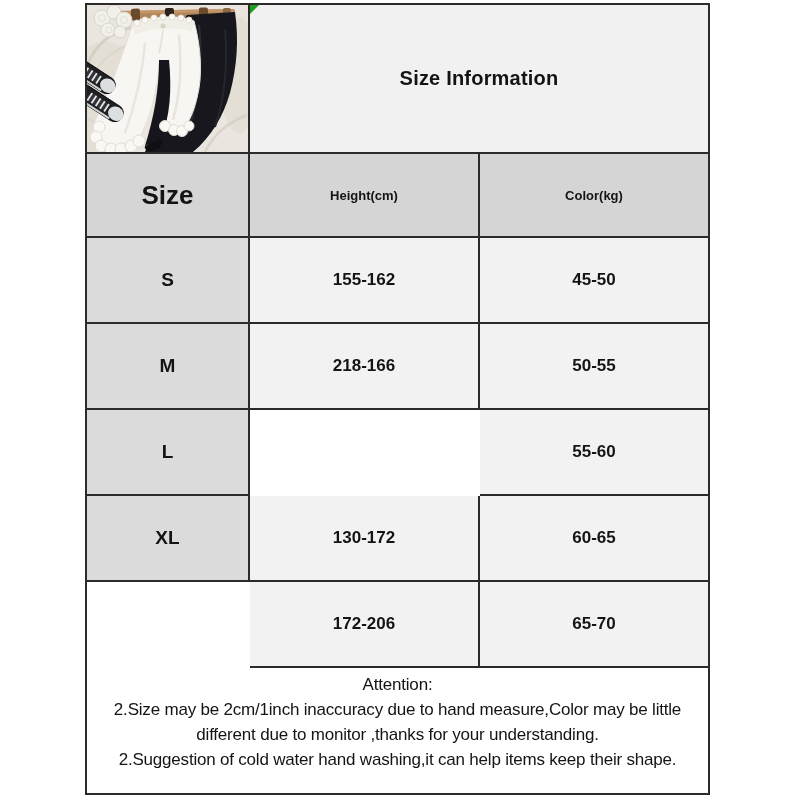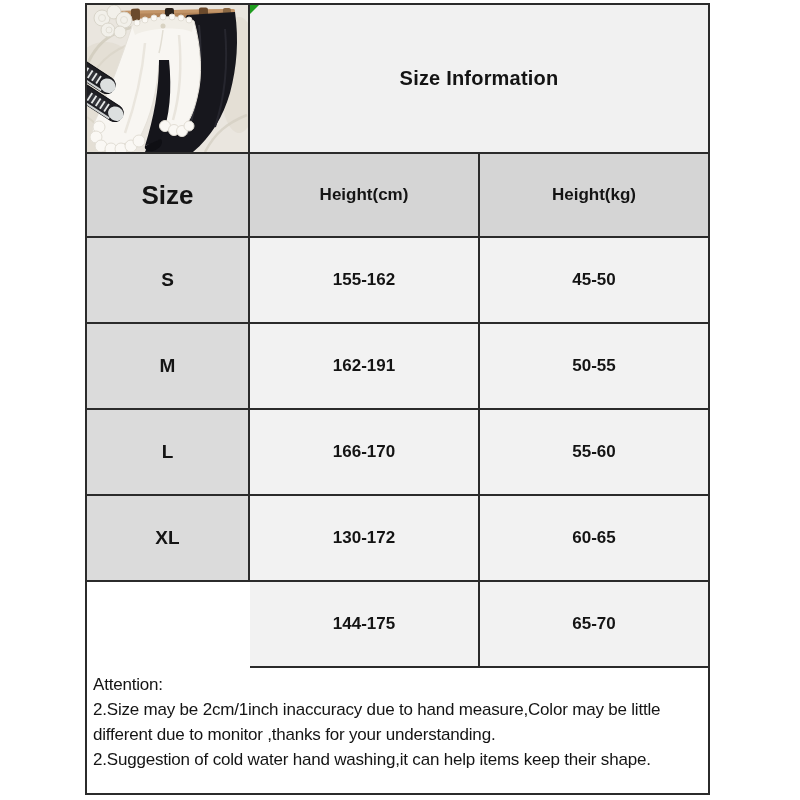--- a/index.html
+++ b/index.html
@@ -22,25 +22,25 @@
   .br{border-right:2px solid var(--border);}
   .bb{border-bottom:2px solid var(--border);}
   .photo-cell{grid-column:1;grid-row:1;background:#eae6df;overflow:hidden;}
   .photo-cell svg{display:block;width:100%;height:100%;}
   .title-cell{grid-column:2 / 4;grid-row:1;background:var(--title-cell-bg);position:relative;}
   .title-text{font-size:20px;font-weight:700;letter-spacing:.2px;}
   .corner-marker{position:absolute;top:0;left:0;width:0;height:0;
     border-top:9px solid var(--error-marker-green);border-right:9px solid transparent;}
   .th{background:var(--header-row-bg);font-weight:700;}
   .th-size{font-size:26px;}
-  .th-col{font-size:17px;}
+  .th-col{font-size:13px;}
   .size-cell{background:var(--size-column-bg);font-weight:700;font-size:19px;}
   .val-cell{background:var(--value-cell-bg);font-weight:700;font-size:17px;}
   .attention-cell{grid-column:1 / 4;grid-row:8;background:var(--attention-bg);
-    display:block;padding:4px 6px 0 6px;}
+    display:block;padding:4px 6px 0 6px;text-align:center;}
   .attention-line{font-size:17px;line-height:25px;white-space:nowrap;letter-spacing:-0.2px;}
 </style>
 </head>
 <body>
 
 <div class="canvas">
   <div class="sheet">
 
     <div class="photo-cell br bb">
       <svg viewBox="0 0 161 147" preserveAspectRatio="none" role="img">
@@ -137,39 +137,38 @@
       </svg>
     </div>
 
     <div class="cell title-cell bb">
       <span class="corner-marker"></span>
       <span class="title-text">Size Information</span>
     </div>
 
     <div class="cell th th-size br bb" style="grid-column:1;grid-row:2;">Size</div>
     <div class="cell th th-col br bb" style="grid-column:2;grid-row:2;">Height(cm)</div>
-    <div class="cell th th-col bb" style="grid-column:3;grid-row:2;">Height(kg)</div>
+    <div class="cell th th-col bb" style="grid-column:3;grid-row:2;">Color(kg)</div>
 
     <div class="cell size-cell br bb" style="grid-column:1;grid-row:3;">S</div>
     <div class="cell val-cell br bb" style="grid-column:2;grid-row:3;">155-162</div>
     <div class="cell val-cell bb" style="grid-column:3;grid-row:3;">45-50</div>
 
     <div class="cell size-cell br bb" style="grid-column:1;grid-row:4;">M</div>
-    <div class="cell val-cell br bb" style="grid-column:2;grid-row:4;">162-191</div>
+    <div class="cell val-cell br bb" style="grid-column:2;grid-row:4;">218-166</div>
     <div class="cell val-cell bb" style="grid-column:3;grid-row:4;">50-55</div>
 
     <div class="cell size-cell br bb" style="grid-column:1;grid-row:5;">L</div>
-    <div class="cell val-cell br bb" style="grid-column:2;grid-row:5;">166-170</div>
     <div class="cell val-cell bb" style="grid-column:3;grid-row:5;">55-60</div>
 
     <div class="cell size-cell br bb" style="grid-column:1;grid-row:6;">XL</div>
     <div class="cell val-cell br bb" style="grid-column:2;grid-row:6;">130-172</div>
     <div class="cell val-cell bb" style="grid-column:3;grid-row:6;">60-65</div>
 
-    <div class="cell val-cell br bb" style="grid-column:2;grid-row:7;">144-175</div>
+    <div class="cell val-cell br bb" style="grid-column:2;grid-row:7;">172-206</div>
     <div class="cell val-cell bb" style="grid-column:3;grid-row:7;">65-70</div>
 
     <div class="attention-cell">
       <div class="attention-line">Attention:</div>
       <div class="attention-line">2.Size may be 2cm/1inch inaccuracy due to hand measure,Color may be little</div>
       <div class="attention-line">different due to monitor ,thanks for your understanding.</div>
       <div class="attention-line">2.Suggestion of cold water hand washing,it can help items keep their shape.</div>
     </div>
 
   </div>

